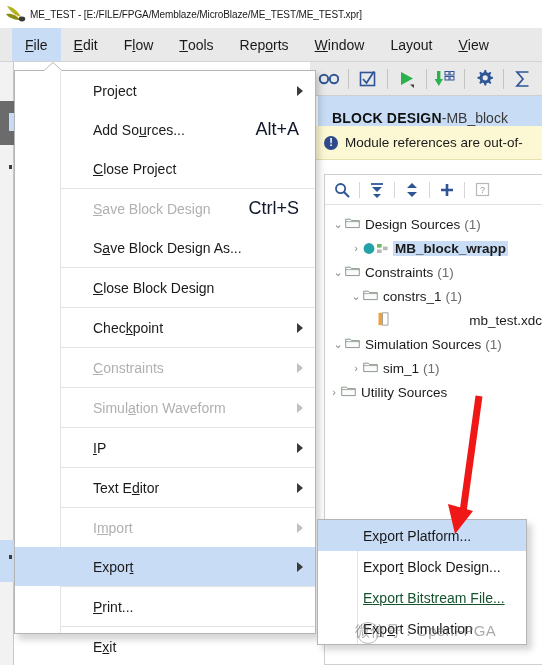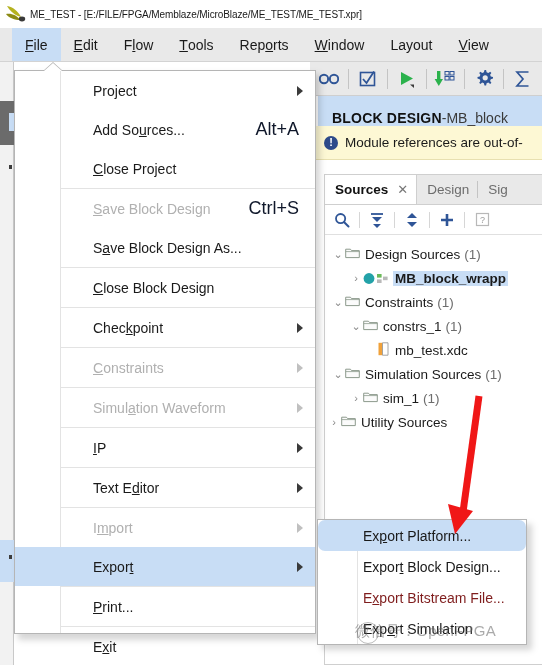--- a/index.html
+++ b/index.html
@@ -196,24 +196,24 @@
   .submenu {
     position: absolute; left: 317px; top: 519px; width: 210px; height: 126px;
     background: #ffffff; border: 1px solid #b5b5b5;
   }
   .submenu .gutter2 {
     position: absolute; left: 0; top: 0; width: 40px; height: 100%;
     border-right: 1px solid #e3e3e3;
   }
   .smi {
     position: relative; height: 31px; display: flex; align-items: center;
-    padding-left: 45px; font-size: 14px; color: #1a1a1a; white-space: nowrap; border-radius: 7px;
+    padding-left: 45px; font-size: 14px; color: #1a1a1a; white-space: nowrap;
   }
   .smi.sel { background: #c8ddf5; }
-  .smi.disabled { color: #7f1d1d; }
+  .smi.disabled { color: #14532d; text-decoration: underline; }
   .smi u { text-decoration: underline; }
 
   
   .red-arrow { position: absolute; left: 0; top: 0; width: 542px; height: 665px; pointer-events: none; }
 
   
   .watermark {
     position: absolute; left: 355px; top: 622px;
     font-size: 15px; color: rgba(100,100,100,0.55);
     white-space: nowrap; letter-spacing: 0.3px;
@@ -313,33 +313,20 @@
         <span class="sub"> - </span>
         <span class="sub">MB_block</span>
     </div>
 
     <div class="warnbar">
       <span class="warn-ico">!</span>
       <span>Module references are out-of-</span>
     </div>
 
     <div class="src-panel">
-      <div class="src-tabs">
-        <div class="src-tab active">
-          <span>Sources</span>
-          <span class="tab-x">✕</span>
-        </div>
-        <div class="src-tab">
-          <span>Design</span>
-        </div>
-        <div class="tab-div"></div>
-        <div class="src-tab">
-          <span>Sig</span>
-        </div>
-      </div>
 
       <div class="src-toolbar">
         <div class="src-tb-ico">
           <svg width="16" height="16" viewBox="0 0 16 16">
             <circle cx="6.6" cy="6.6" r="4.6" fill="none" stroke="#2f5597" stroke-width="1.8"></circle>
             <path d="M10.2 10.2 L14.5 14.5" stroke="#2f5597" stroke-width="2" stroke-linecap="round"></path>
           </svg>
         </div>
         <div class="src-tb-sep"></div>
         <div class="src-tb-ico">
@@ -415,21 +402,21 @@
           <span class="folder-ico">
             <svg width="15" height="12" viewBox="0 0 15 12">
                 <path d="M0.7 2.2 L5.4 2.2 L6.6 3.6 L14.3 3.6 L14.3 10.6 L0.7 10.6 Z" fill="#fbfbfb" stroke="#8d9a8d" stroke-width="1"></path>
                 <path d="M0.7 4.6 L14.3 4.6" stroke="#8d9a8d" stroke-width="0.8"></path>
               </svg>
           </span>
           <span>constrs_1</span>
           <span class="cnt" style="margin-left:4px;">(1)</span>
         </div>
 
-        <div class="tree-row" style="padding-left:52px;">
+        <div class="tree-row" style="padding-left:52px;justify-content:space-between;">
           <span class="file-ico">
             <svg width="13" height="14" viewBox="0 0 13 14">
               <rect x="1.5" y="0.8" width="4" height="12.4" fill="#f0a13a"></rect>
               <path d="M5.5 0.8 L11 0.8 L11 13.2 L5.5 13.2 Z" fill="#fff" stroke="#9a9a9a" stroke-width="0.9"></path>
             </svg>
           </span>
           <span>mb_test.xdc</span>
         </div>
 
         <div class="tree-row" style="padding-left:6px;">

